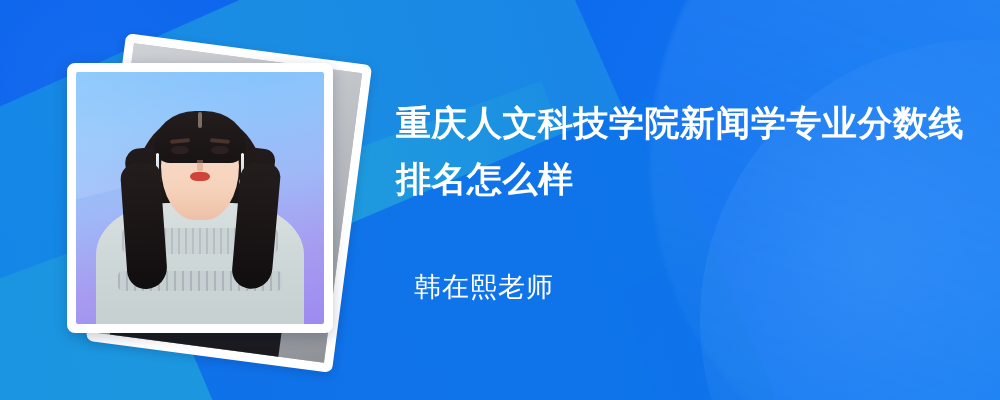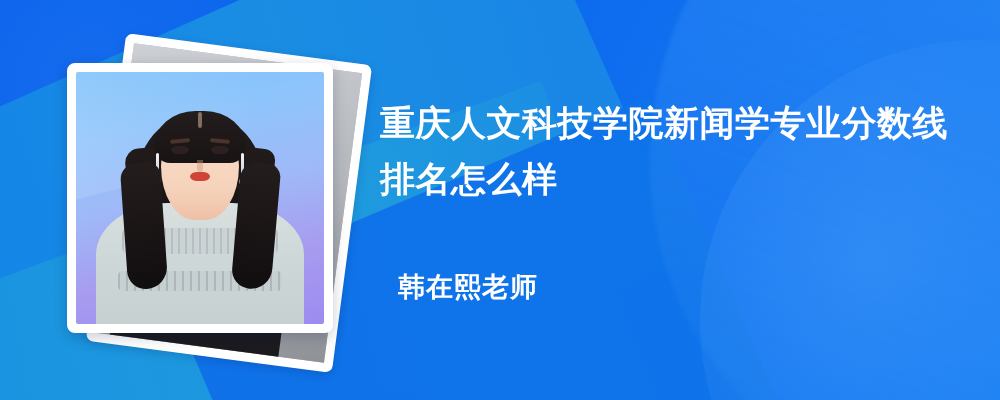--- a/index.html
+++ b/index.html
@@ -322,21 +322,21 @@
     height: 126px;
     background: linear-gradient(180deg, #241d1d 0%, #171213 70%, #110e0f 100%);
     border-radius: 22px 18px 30px 26px;
   }
   .hair-over-l { left: 50%; margin-left: -76px; transform: rotate(-4deg); }
   .hair-over-r { left: 50%; margin-left: 36px; transform: rotate(5deg); }
 
   
   .content {
     position: absolute;
-    left: 380px;
+    left: 396px;
     top: 0;
     right: 30px;
     height: 312px;
   }
   .title {
     position: absolute;
     top: 72px;
     left: 0;
     right: 0;
     color: #ffffff;
@@ -349,21 +349,21 @@
   .byline {
     position: absolute;
     top: 270px;
     left: 0;
   }
   .author-name {
     display: block;
     margin-left: 18px;
     color: #ffffff;
     font-size: 27px;
-    font-weight: 700;
+    font-weight: 400;
     letter-spacing: 1px;
     line-height: 34px;
   }
   .author-role {
     display: block;
     margin-top: 10px;
     color: #d8e6fb;
     font-size: 19px;
     font-weight: 400;
     letter-spacing: .4px;

